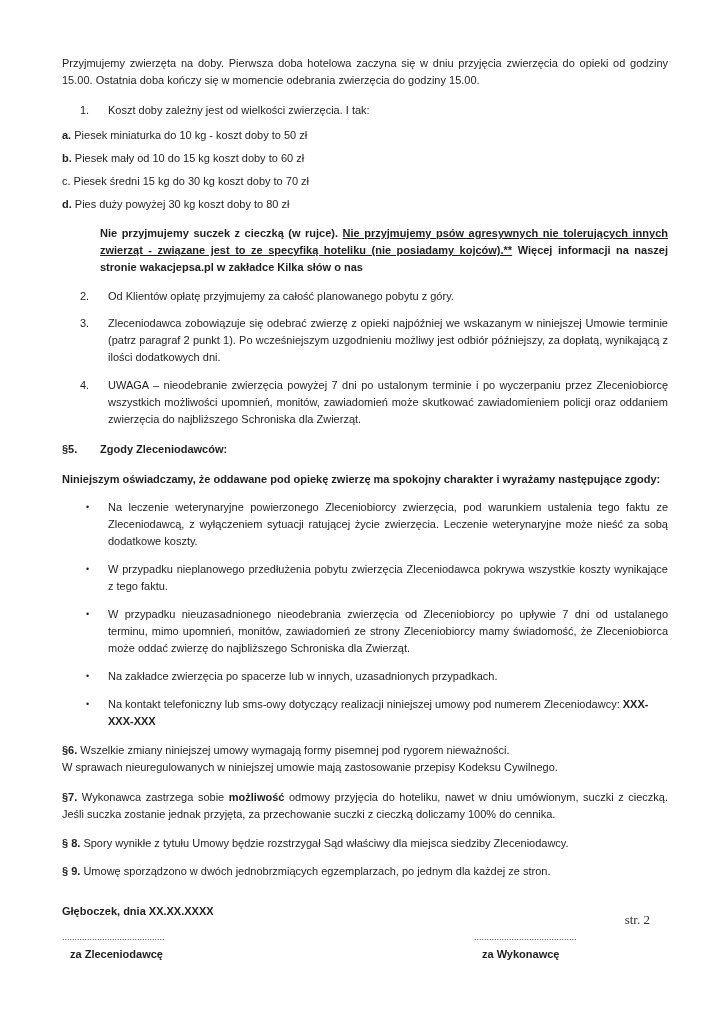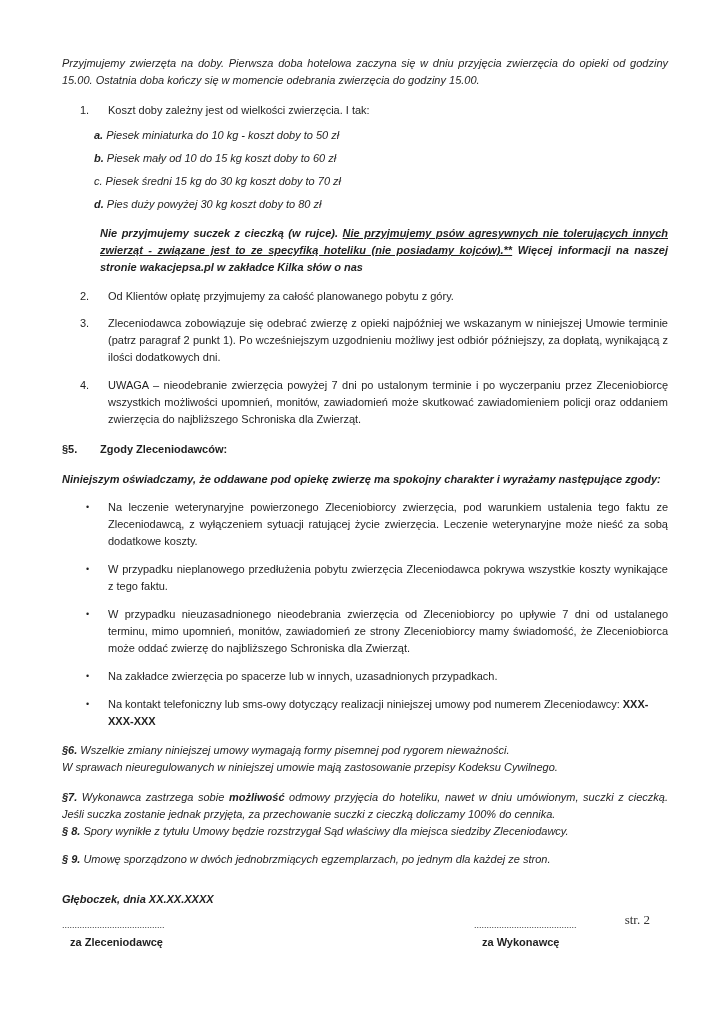--- a/index.html
+++ b/index.html
@@ -1,50 +1,50 @@
 <!DOCTYPE html>
 <html lang="pl"><head>
 <meta charset="utf-8">
 <style>
   * { margin:0; padding:0; box-sizing:border-box; }
   html,body { background:#ffffff; }
   body { width:724px; height:1028px; position:relative; overflow:hidden;
          font-family:"Liberation Sans", sans-serif; color:#1f1f1f; }
   .page { position:absolute; inset:0; background:#fff;
           padding:55px 56px 0 62px; font-size:11px; line-height:17px; }
-  p { margin:0;font-style:italic; }
+  p { margin:0; }
   b { font-weight:bold; }
   .just { text-align:justify; }
   .intro { margin-bottom:13px; }
   
   .numrow { display:flex; }
   .numrow .marker { flex:0 0 46px; padding-left:18px; }
   .numrow .body  { flex:1; }
   .num1 { margin-bottom:8px; }
   .num2 { margin-bottom:10px; }
   .num3 { margin-bottom:11px; }
   .num4 { margin-bottom:13px; }
   
-  .price { margin-bottom:6px;margin-left:32px; }
+  .price { margin-bottom:6px; }
   .costline { margin-top:1px; margin-bottom:9px; }
   
   .notice { margin-left:38px; margin-bottom:12px; font-weight:bold;margin-top:12px; }
   .notice .ul { text-decoration:underline; }
   
   .sec5head { display:flex; font-weight:bold; margin-bottom:13px; }
   .sec5head .marker { flex:0 0 38px; }
   .declaration { font-weight:bold; margin-bottom:11px; }
   
   .bulrow { display:flex; }
   .bulrow .marker { flex:0 0 46px; padding-left:24px; font-size:9px; line-height:17px; }
   .bulrow .body { flex:1; }
   .bul { margin-bottom:11px; }
   .bul-last { margin-bottom:12px; }
   .sec6 { margin-bottom:13px; }
-  .sec7 { }
+  .sec7 { margin-bottom:12px; }
   .sec8 { margin-bottom:11px; }
   .sec9 { margin-bottom:23px; }
   .placedate { font-weight:bold; margin-top:16px; margin-bottom:12px; }
   
   .sigrow { display:flex; }
   .sigblock { width:112px; }
   .sigblock.right { margin-left:auto; margin-right:82px; }
   .dots { font-size:9px; letter-spacing:0px; line-height:10px; color:#2a2a2a; white-space:nowrap; overflow:hidden; }
   .siglabel { font-weight:bold; margin-top:4px; padding-left:8px; white-space:nowrap; }
   .pagenum { position:absolute; top:911px; right:74px;

